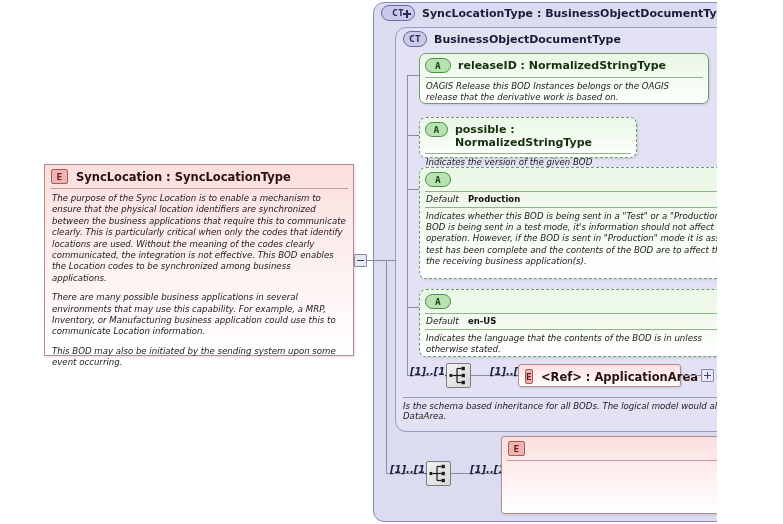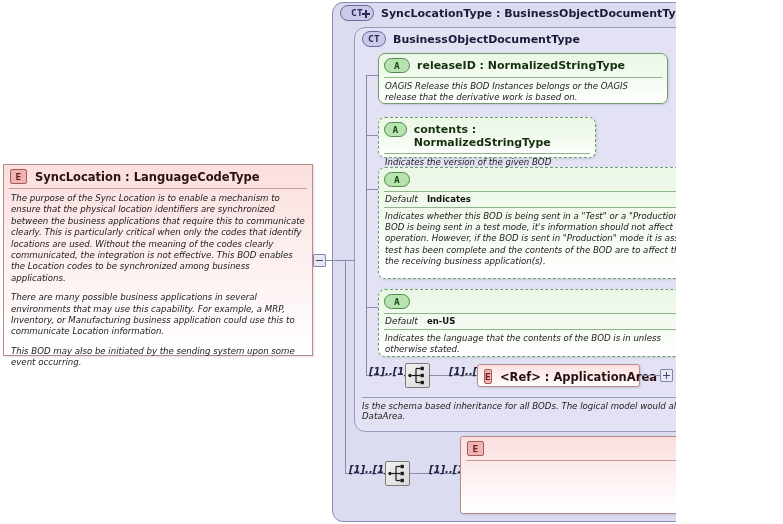--- a/index.html
+++ b/index.html
@@ -7,20 +7,21 @@
     margin: 0; padding: 0;
     background: #ffffff;
     font-family: "DejaVu Sans", "Liberation Sans", sans-serif;
   }
   #canvas {
     position: relative;
     width: 676px;
     height: 524px;
     background: #ffffff;
     overflow: hidden;
+    margin-left: 41px;
   }
 
   
   .rbox { position: absolute; border-radius: 9px; }
 
   
   .ct-outer {
     left: 332px; top: 2px; width: 449px; height: 520px;
     background: #dcdcf0;
     border: 1px solid #8a8ab5;
@@ -203,34 +204,34 @@
       <span class="badge badge-a">A</span>
       <span class="attr-name">releaseID : NormalizedStringType</span>
     </div>
     <div class="attr-sep"></div>
     <div class="attr-doc">OAGIS Release this BOD Instances belongs or the OAGIS release that the derivative work is based on.</div>
   </div>
 
   <div class="attr optional" style="left:378px; top:117px; width:218px; height:41px;">
     <div class="attr-head">
       <span class="badge badge-a">A</span>
-      <span class="attr-name">contents : NormalizedStringType</span>
+      <span class="attr-name">possible : NormalizedStringType</span>
     </div>
     <div class="attr-sep"></div>
     <div class="attr-doc">Indicates the version of the given BOD defintion.</div>
   </div>
 
   <div class="attr optional" style="left:378px; top:167px; width:372px; height:112px;">
     <div class="attr-head">
       <span class="badge badge-a">A</span>
     </div>
     <div class="attr-sep"></div>
     <div class="attr-default">
       <span class="lbl">Default</span>
-      <span class="val">Indicates</span>
+      <span class="val">Production</span>
     </div>
     <div class="attr-sep"></div>
     <div class="attr-doc">Indicates whether this BOD is being sent in a "Test" or a "Production" mode. If the BOD is being sent in a test mode, it's information should not affect the business operation. However, if the BOD is sent in "Production" mode it is assumed that all test has been complete and the contents of the BOD are to affect the operation of the receiving business application(s).</div>
   </div>
 
   <div class="attr optional" style="left:378px; top:289px; width:304px; height:68px;">
     <div class="attr-head">
       <span class="badge badge-a">A</span>
     </div>
     <div class="attr-sep"></div>
@@ -301,21 +302,21 @@
       <span class="badge badge-e">E</span>
     </div>
     <div class="elem-sep"></div>
   </div>
   <div class="toggle plus" style="left:760px; top:469px;"></div>
   <div class="line hline" style="left:755px; top:475px; width:5px;"></div>
 
   <div class="elem" style="left:3px; top:164px; width:310px; height:192px;">
     <div class="elem-head">
       <span class="badge badge-e">E</span>
-      <span class="elem-name">SyncLocation : LanguageCodeType</span>
+      <span class="elem-name">SyncLocation : SyncLocationType</span>
     </div>
     <div class="elem-sep"></div>
     <div class="elem-doc">
       <p>The purpose of the Sync Location is to enable a mechanism to ensure that the physical location identifiers are synchronized between the business applications that require this to communicate clearly.  This is particularly critical when only the codes that identify locations are used.  Without the meaning of the codes clearly communicated, the integration is not effective.  This BOD enables the Location codes to be synchronized among business applications.</p>
       <p>There are many possible business applications in several environments that may use this capability. For example, a MRP, Inventory, or Manufacturing business application could use this to communicate Location information.</p>
       <p>This BOD may also be initiated by the sending system upon some event occurring.</p>
     </div>
   </div>
 
   <div class="line hline" style="left:313px; top:260px; width:14px;"></div>

